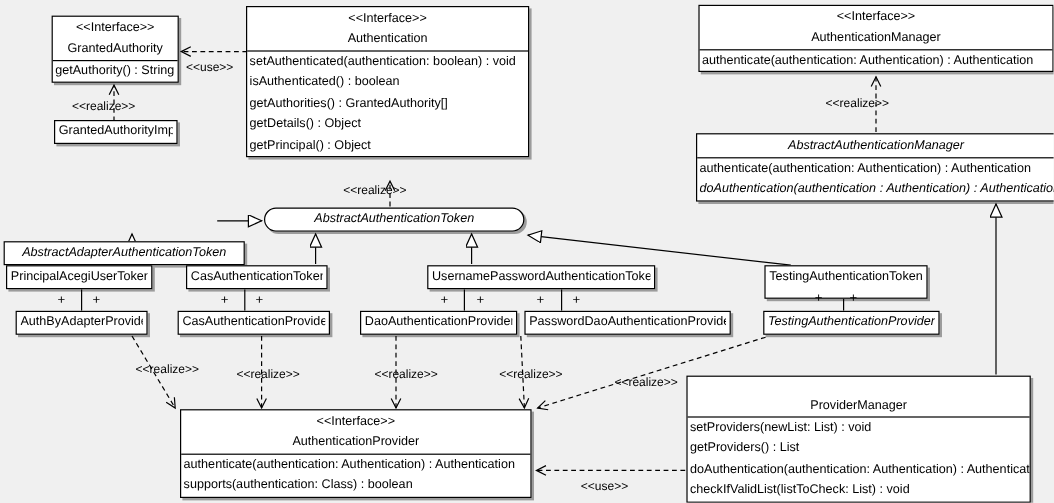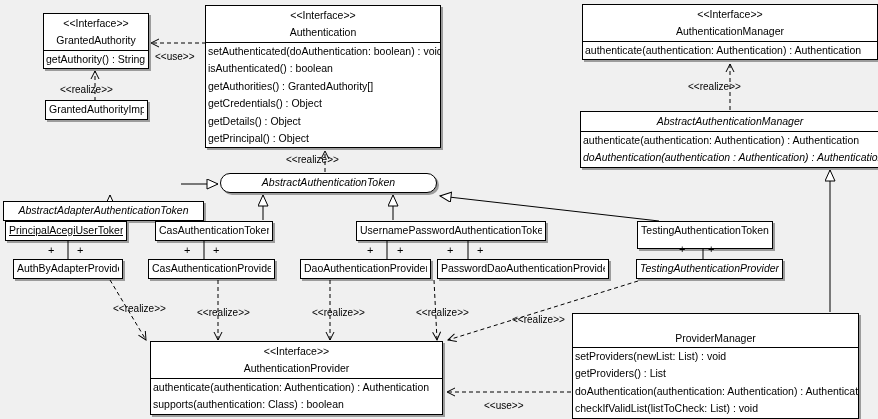--- a/index.html
+++ b/index.html
@@ -70,24 +70,23 @@
     <div class="hd">
         <div class="nm">GrantedAuthorityImpl</div>
       </div>
   </div>
 
   <div class="cls" style="left:205px;top:5px;width:236px;">
     <div class="hd">
       <div class="st">&lt;&lt;Interface&gt;&gt;</div>
       <div class="nm">Authentication</div>
     </div>
-    <div class="m">setAuthenticated(doAuthentication: boolean) : void</div>
+    <div class="m">setAuthenticated(authentication: boolean) : void</div>
     <div class="m">isAuthenticated() : boolean</div>
     <div class="m">getAuthorities() : GrantedAuthority[]</div>
-    <div class="m">getCredentials() : Object</div>
     <div class="m">getDetails() : Object</div>
     <div class="m">getPrincipal() : Object</div>
   </div>
 
   <div class="cls" style="left:582px;top:4px;width:296px;">
     <div class="hd">
       <div class="st">&lt;&lt;Interface&gt;&gt;</div>
       <div class="nm">AuthenticationManager</div>
     </div>
     <div class="m">authenticate(authentication: Authentication) : Authentication</div>
@@ -106,21 +105,21 @@
         <div class="nm it">AbstractAdapterAuthenticationToken</div>
       </div>
   </div>
 
   <div class="cls one" style="left:220px;top:173px;width:217px;height:20px;border-radius:10px;">
     <div class="hd">
         <div class="nm it">AbstractAuthenticationToken</div>
       </div>
   </div>
 
-  <div class="cls one" style="left:5px;top:221px;width:122px;height:20px;text-decoration:underline;">
+  <div class="cls one" style="left:5px;top:221px;width:122px;height:20px;">
     <div class="hd">
         <div class="nm">PrincipalAcegiUserToken</div>
       </div>
   </div>
 
   <div class="cls one" style="left:155px;top:221px;width:118px;height:20px;">
     <div class="hd">
         <div class="nm">CasAuthenticationToken</div>
       </div>
   </div>

